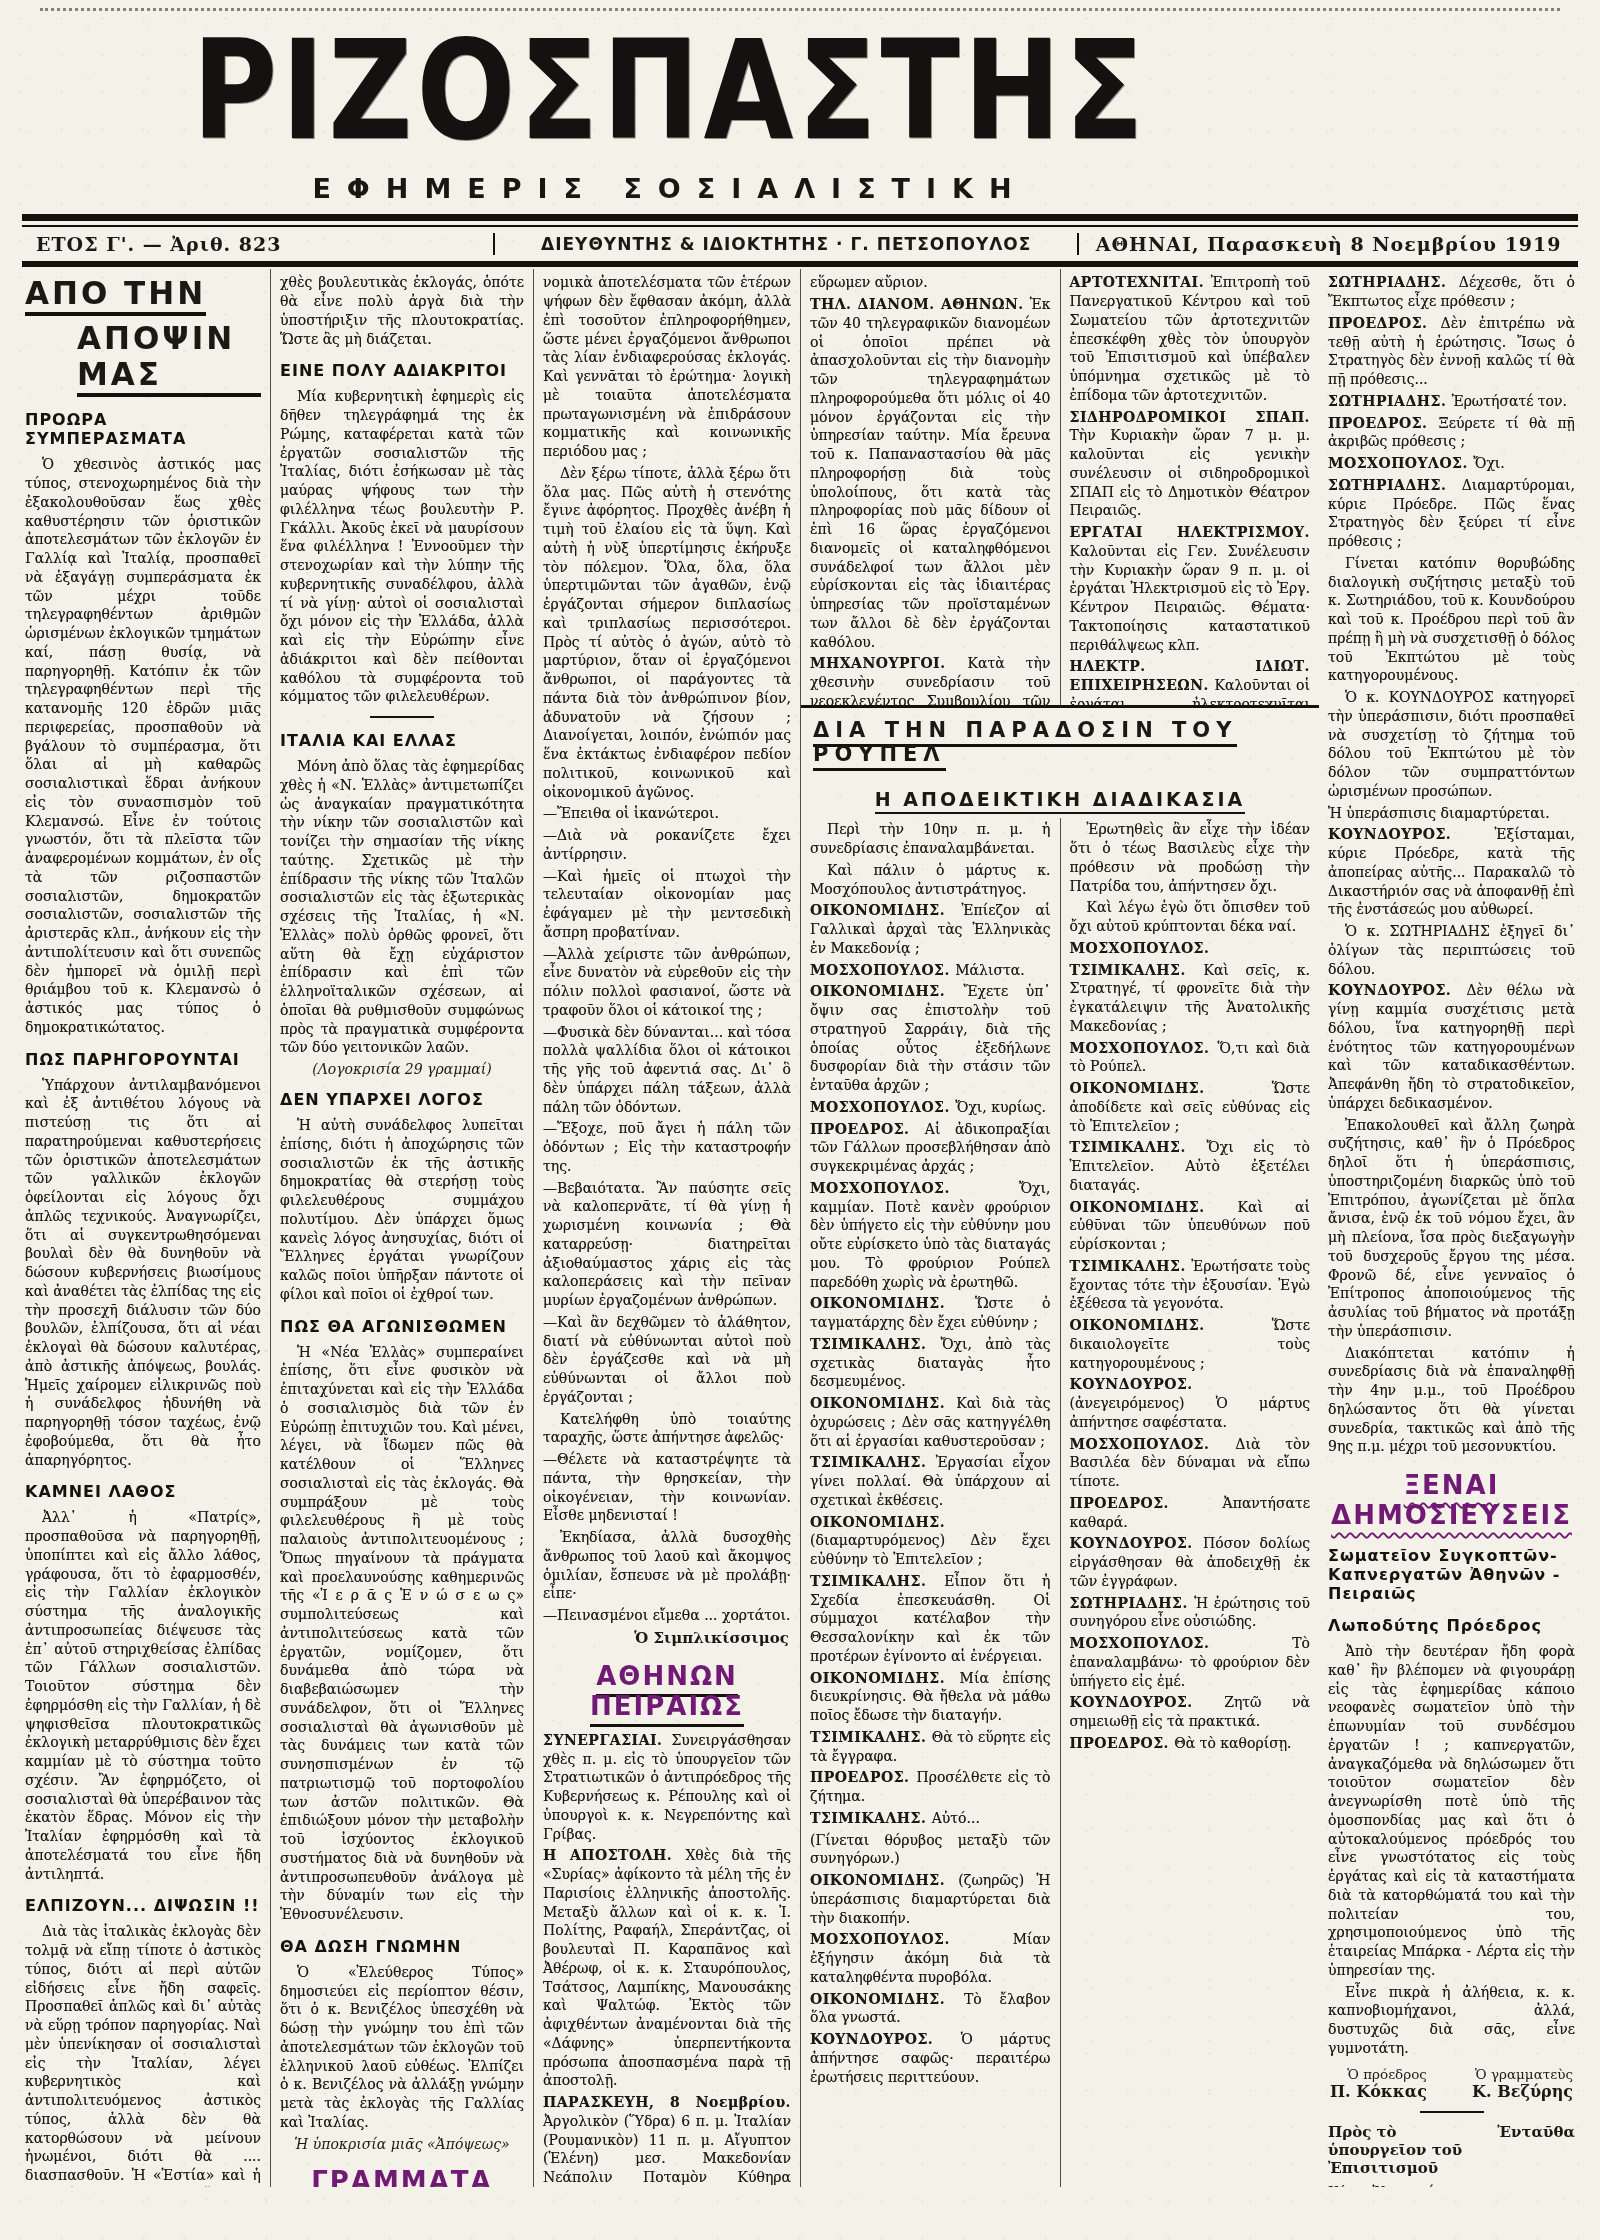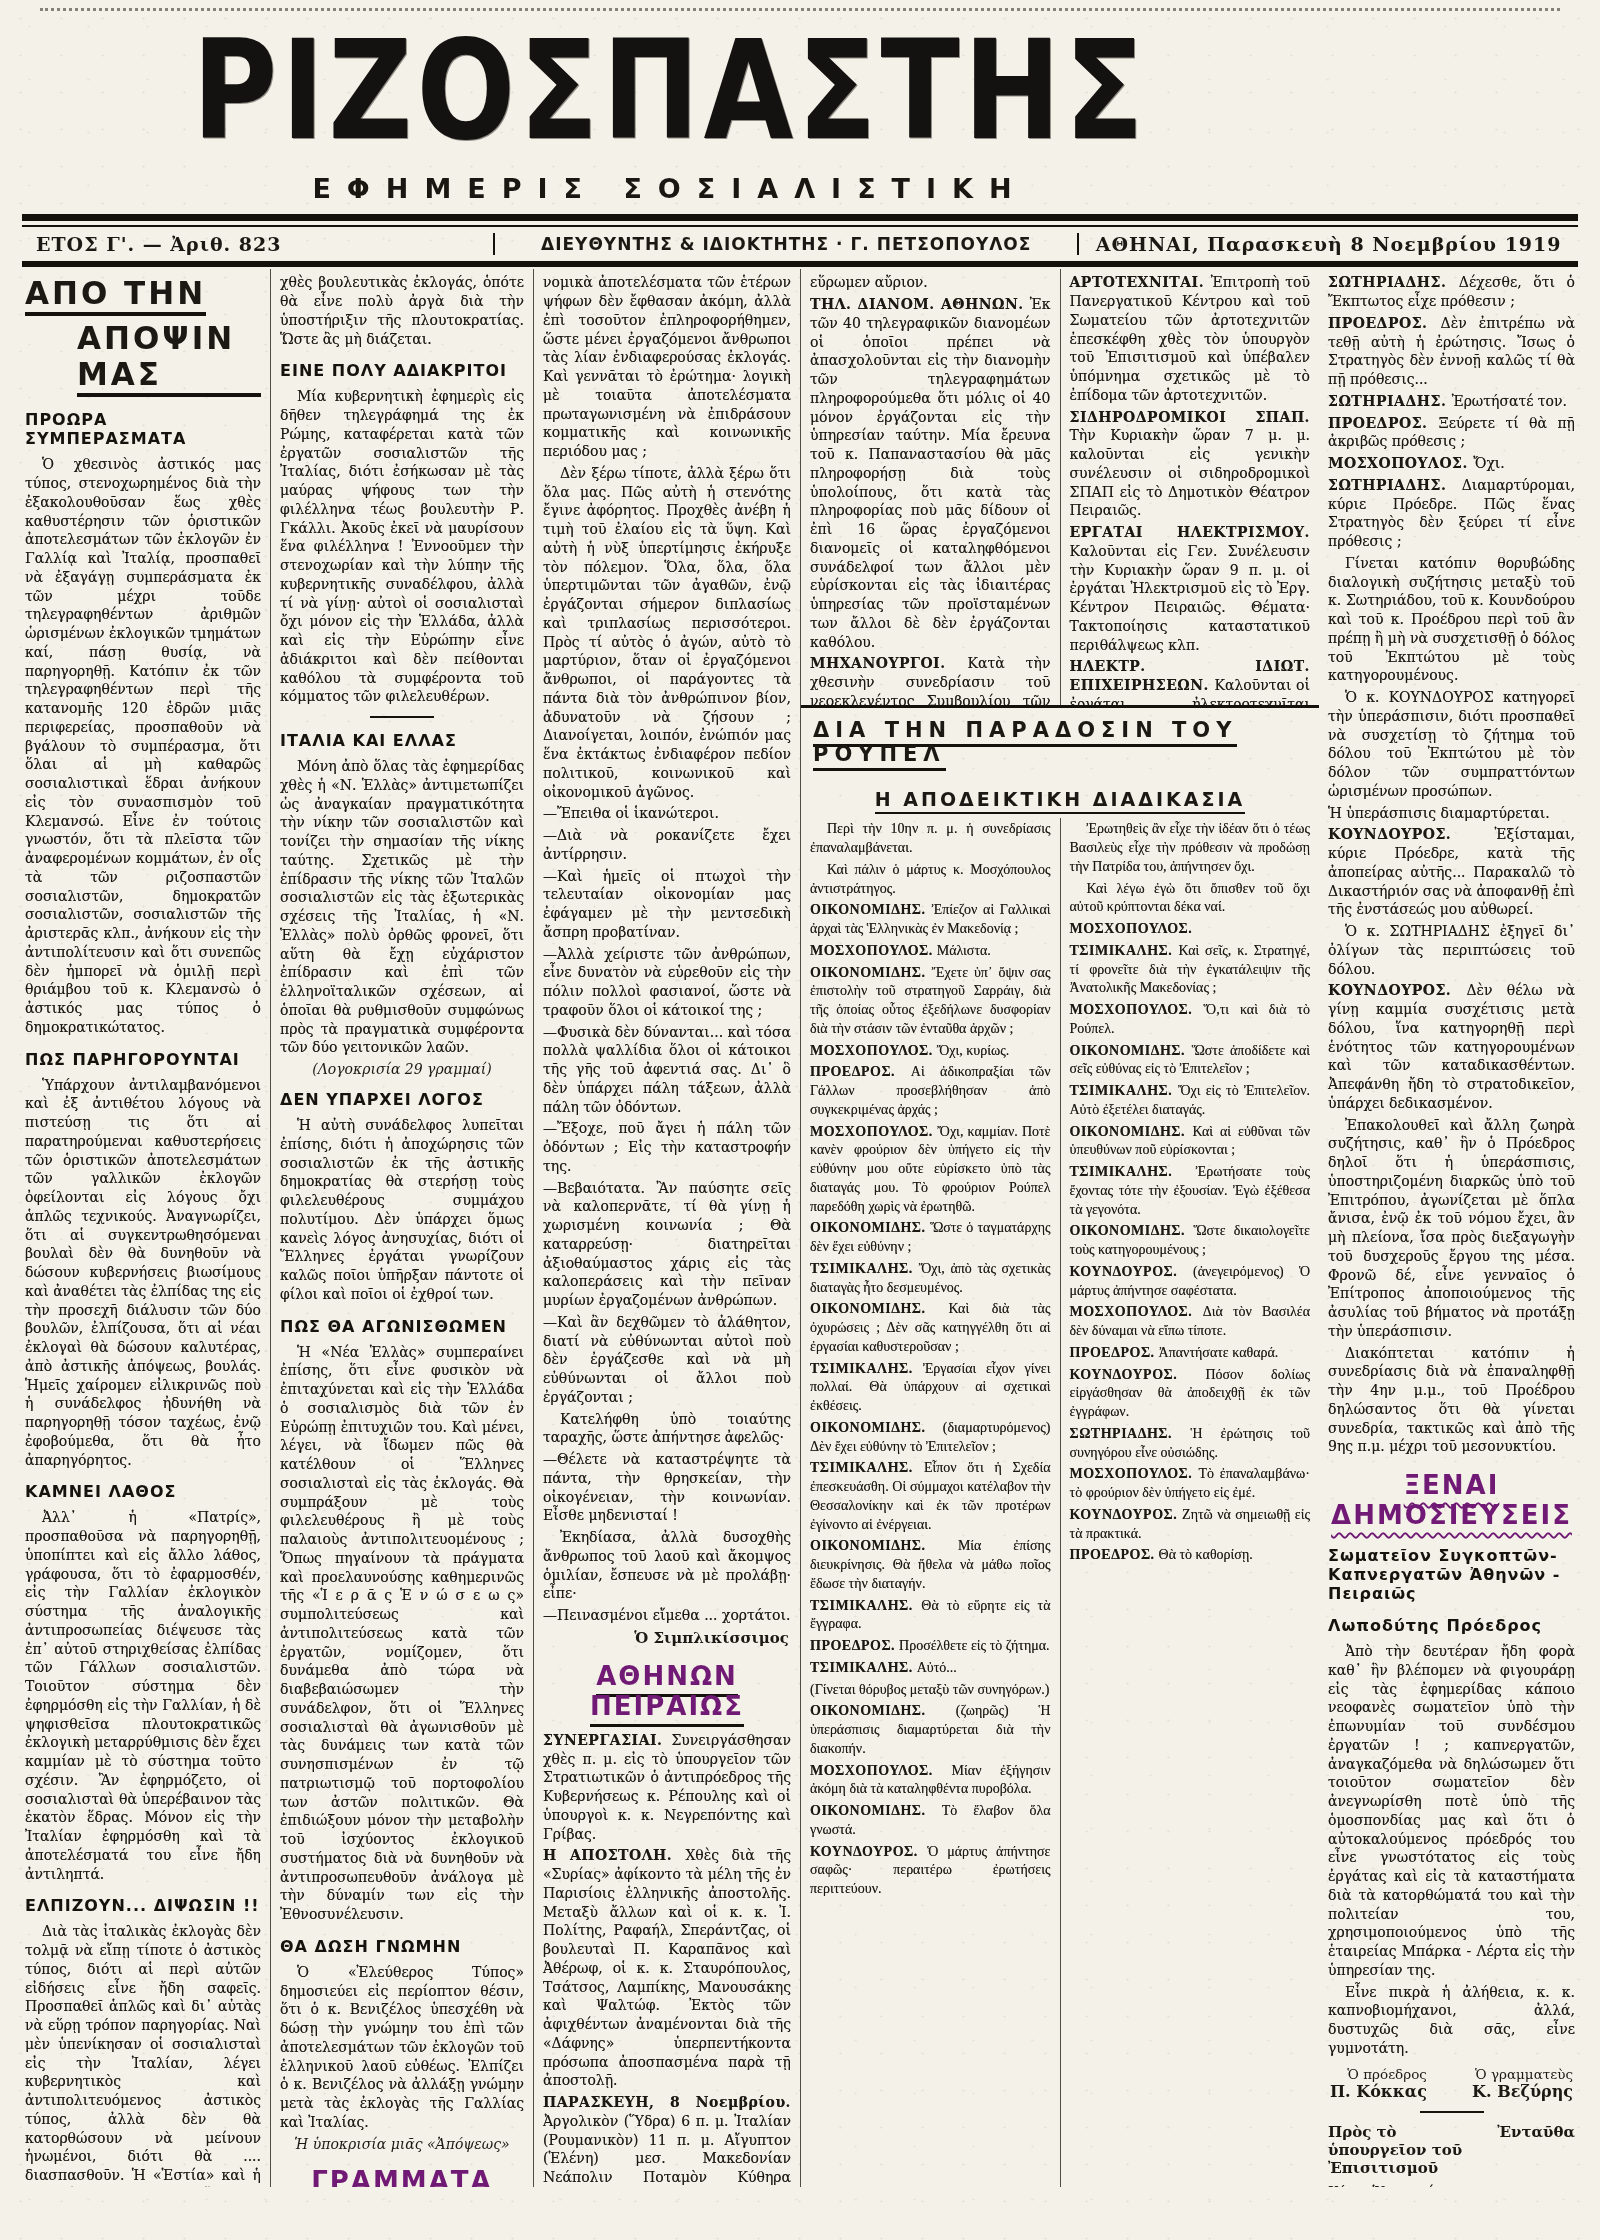--- a/index.html
+++ b/index.html
@@ -41,21 +41,21 @@
   .col{overflow:hidden;padding:4px 9px 0;}
   .col + .col, .mw{border-left:1px solid rgba(25,22,16,.75);}
   .c1{flex:0 0 236px;}
   .c2{flex:0 0 244px;}
   .c3{flex:0 0 248px;}
   .mw{flex:0 0 518px;padding:0;display:flex;flex-direction:column;overflow:hidden;}
   .c6{flex:1;}
   .mwtop{display:flex;height:436px;overflow:hidden;}
   .mwtop .sub{flex:1;overflow:hidden;padding:4px 9px 0;}
   .mwtop .sub + .sub{border-left:1px solid rgba(25,22,16,.75);}
-  .mwbot{display:flex;flex:1;overflow:hidden;font-family:Liberation Serif, serif;}
+  .mwbot{display:flex;flex:1;overflow:hidden;}
   .mwbot .sub{flex:1;overflow:hidden;padding:2px 9px 0;}
   .mwbot .sub + .sub{border-left:1px solid rgba(25,22,16,.75);}
   
   .trialhead{border-top:3px solid #15120d;padding:10px 12px 8px;}
   .trial-kicker{font-family:"DejaVu Sans", sans-serif;font-weight:bold;font-size:21px;letter-spacing:6px;}
   .trial-kicker span{border-bottom:3px solid #15120d;padding-bottom:2px;}
   .trial-title{text-align:center;font-weight:bold;font-size:43px;letter-spacing:2px;margin-top:14px;}
   .trial-title span{border-bottom:4px solid #15120d;padding:0 8px 4px;}
   .trial-sub{text-align:center;font-family:"DejaVu Sans", sans-serif;font-weight:bold;font-size:19px;
     letter-spacing:3px;margin-top:22px;}

